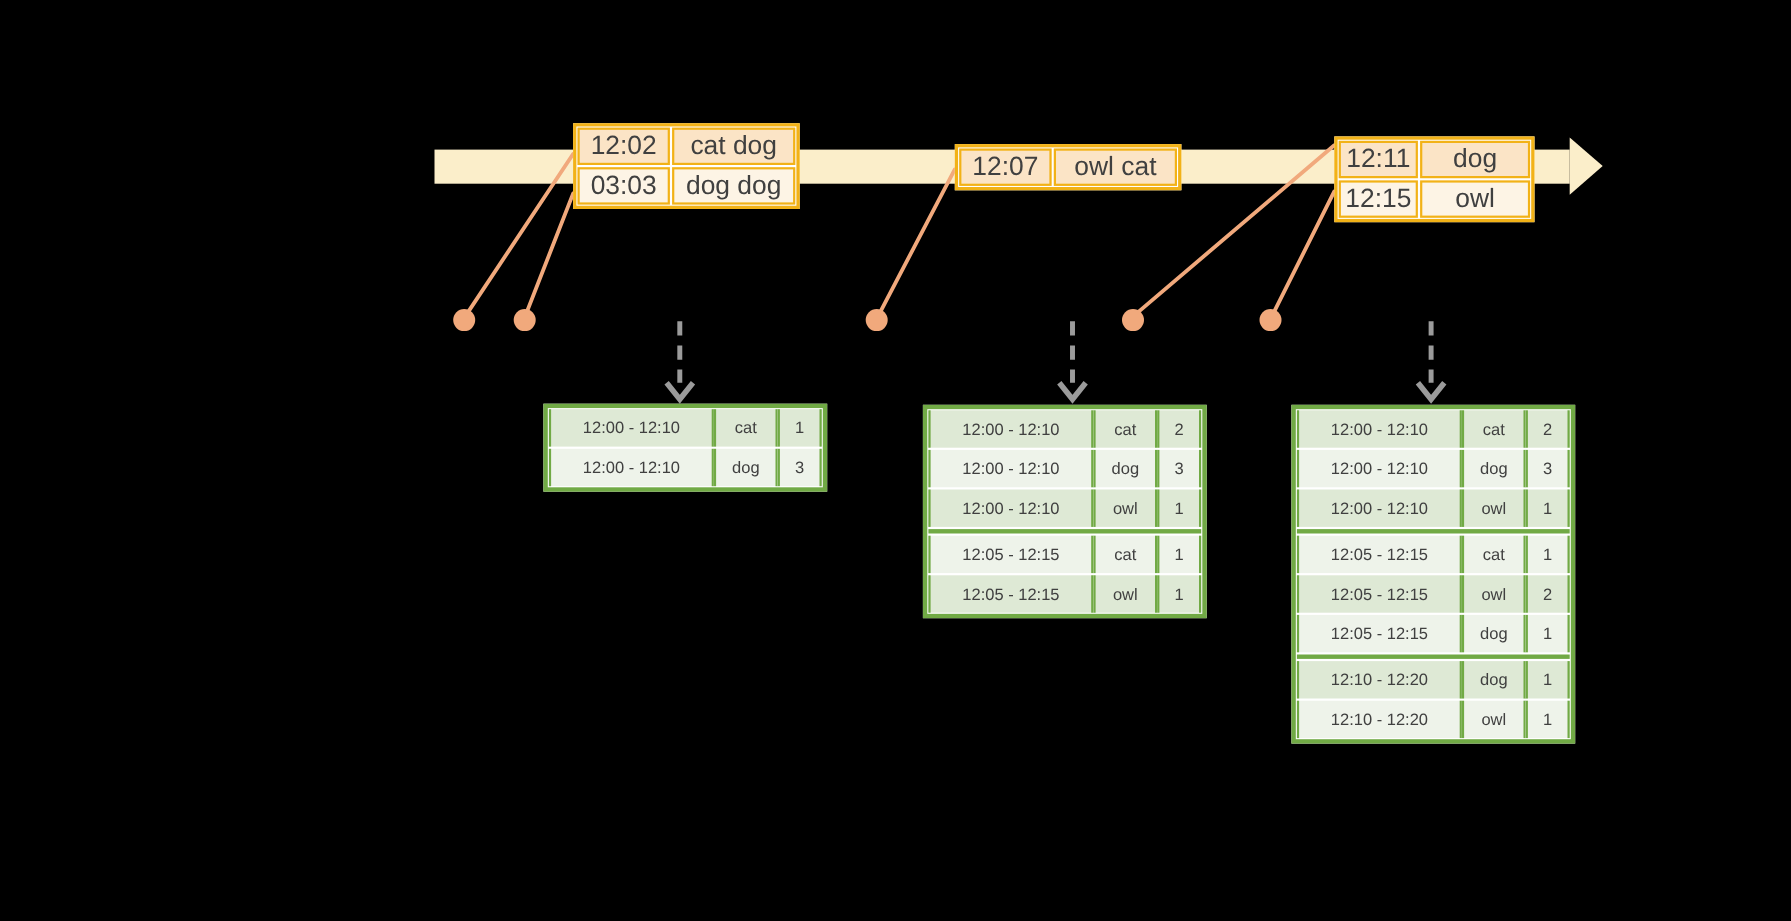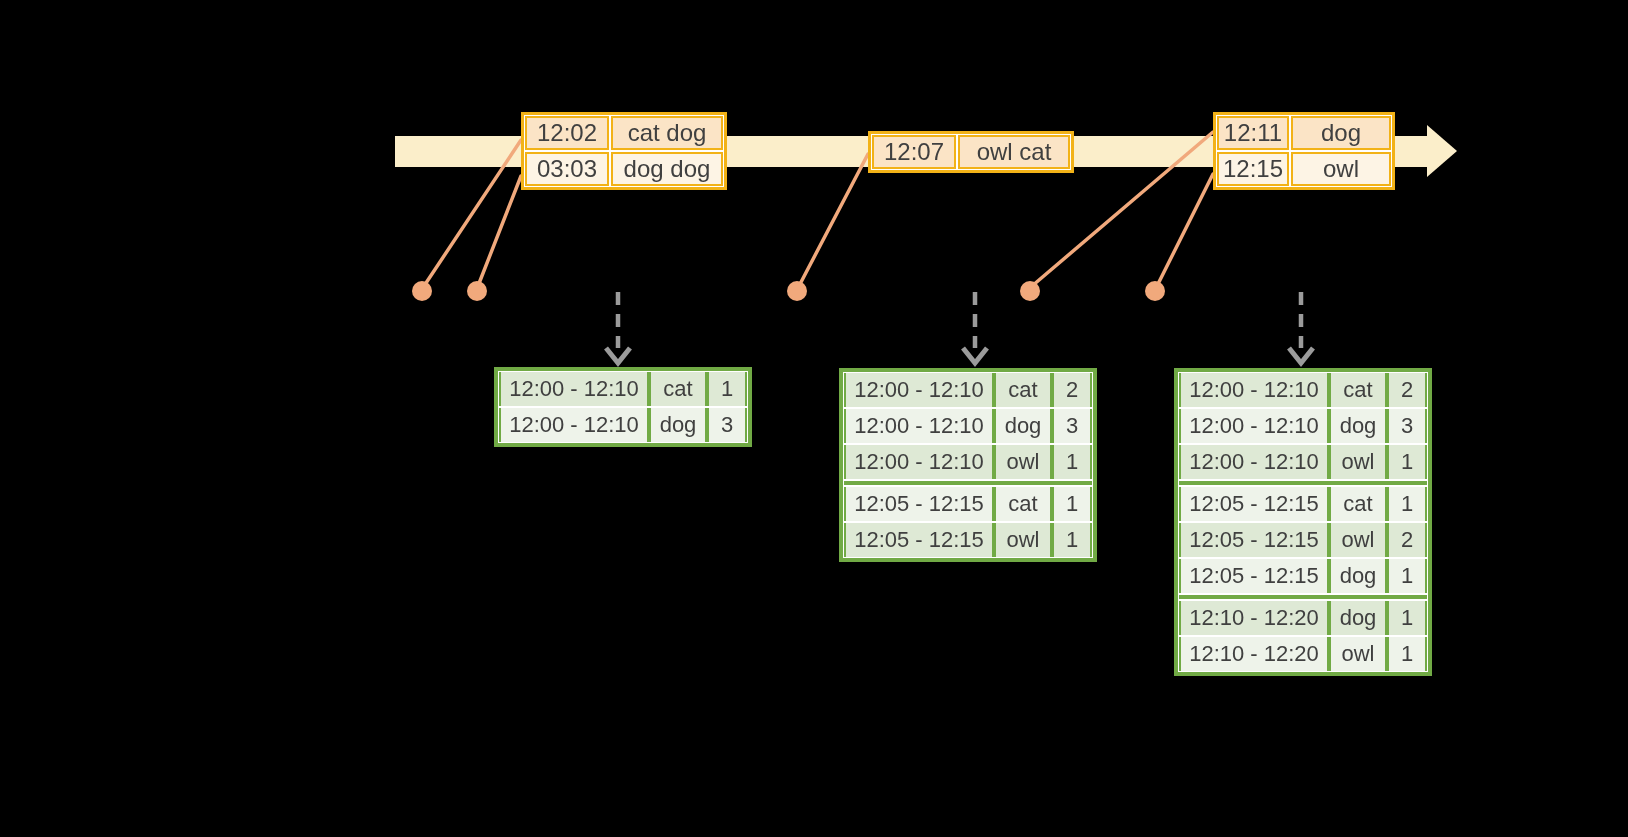--- a/index.html
+++ b/index.html
@@ -16,29 +16,29 @@
     border-top:26px solid transparent;border-bottom:26px solid transparent;
     border-left:30px solid var(--cream);}
   .decor{position:absolute;left:0;top:0;pointer-events:none;}
   
   .etable{position:absolute;display:grid;gap:2px;padding:1px;background:#fff;
           border:3px solid var(--amber);box-sizing:content-box;}
   .etable .cell{border:2px solid var(--amber);height:34px;box-sizing:border-box;
           display:flex;align-items:center;justify-content:center;font-size:24px;}
   .et1{left:521px;top:64px;grid-template-columns:84px 112px;}
   .et2{left:868px;top:83px;grid-template-columns:84px 112px;}
-  .et3{left:1213px;top:64px;grid-template-columns:72px 100px;}
+  .et3{left:1213px;top:76px;grid-template-columns:72px 100px;}
   .ev-dark{background:var(--ev-dark);} .ev-light{background:var(--ev-light);}
   
   .gtable{position:absolute;display:grid;grid-template-columns:150px 58px 40px;
           row-gap:2px;column-gap:0;padding:1px;background:#fff;
           border:4px solid var(--green);box-sizing:content-box;}
   .gtable .cell{border-left:2px solid var(--green);border-right:2px solid var(--green);
           height:34px;box-sizing:border-box;display:flex;align-items:center;
-          justify-content:center;font-size:22px;}
+          justify-content:center;font-size:15px;}
   .gsep{grid-column:1 / -1;height:4px;background:var(--green);}
   .gt1{left:494px;top:319px;} .gt2{left:839px;top:320px;} .gt3{left:1174px;top:320px;}
   .g-dark{background:var(--g-dark);} .g-light{background:var(--g-light);}
 </style>
 </head>
 <body>
 
 <div class="canvas">
 
   <div class="band"></div>

